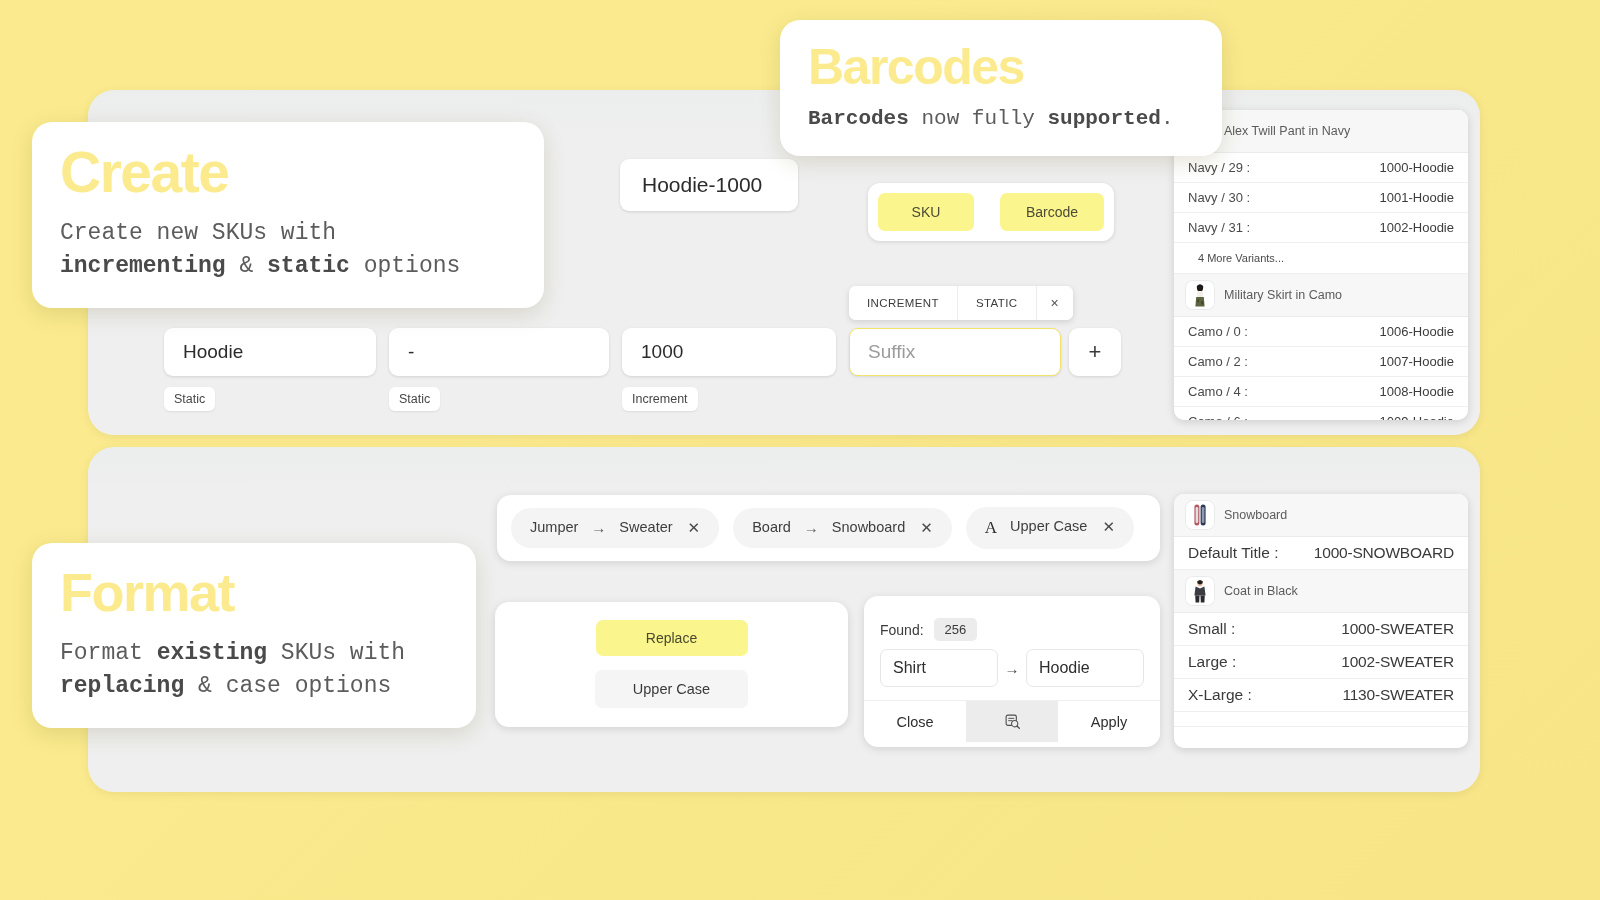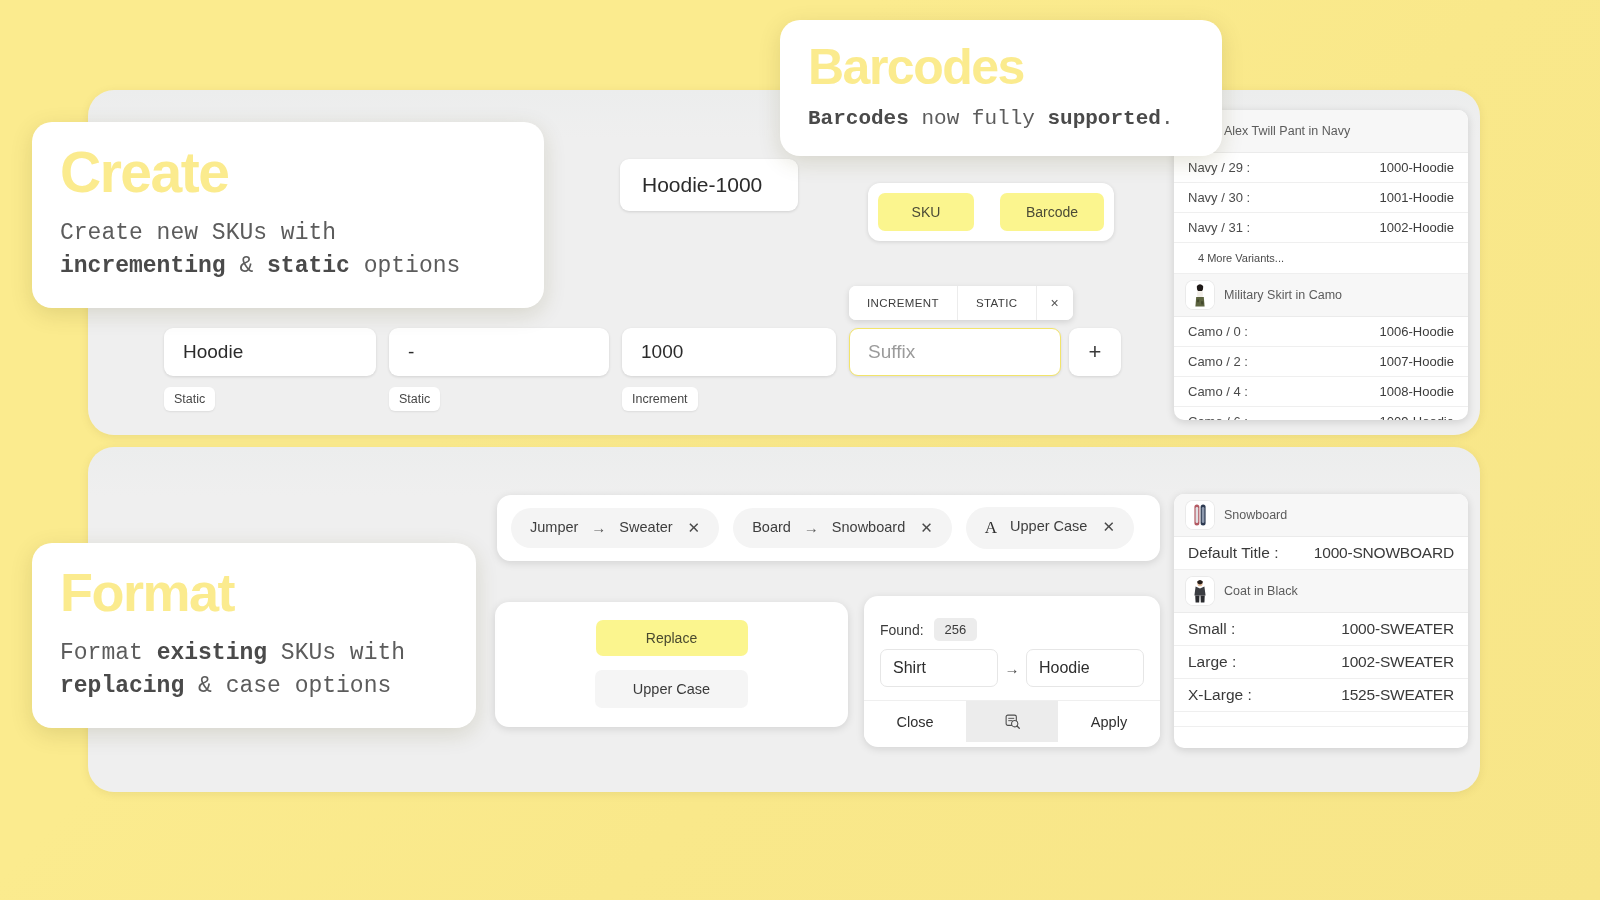--- a/index.html
+++ b/index.html
@@ -539,21 +539,21 @@
     <div class="var-row">
       <span class="var-label">Small :</span>
       <span class="var-sku">1000-SWEATER</span>
     </div>
     <div class="var-row">
       <span class="var-label">Large :</span>
       <span class="var-sku">1002-SWEATER</span>
     </div>
     <div class="var-row">
       <span class="var-label">X-Large :</span>
-      <span class="var-sku">1525-SWEATER</span>
+      <span class="var-sku">1130-SWEATER</span>
     </div>
     <div class="var-row">
       
       
     </div>
   </div>
 
   <div class="promo" id="promo-barcodes">
     <div class="promo-title">Barcodes</div>
     <div class="promo-body">

